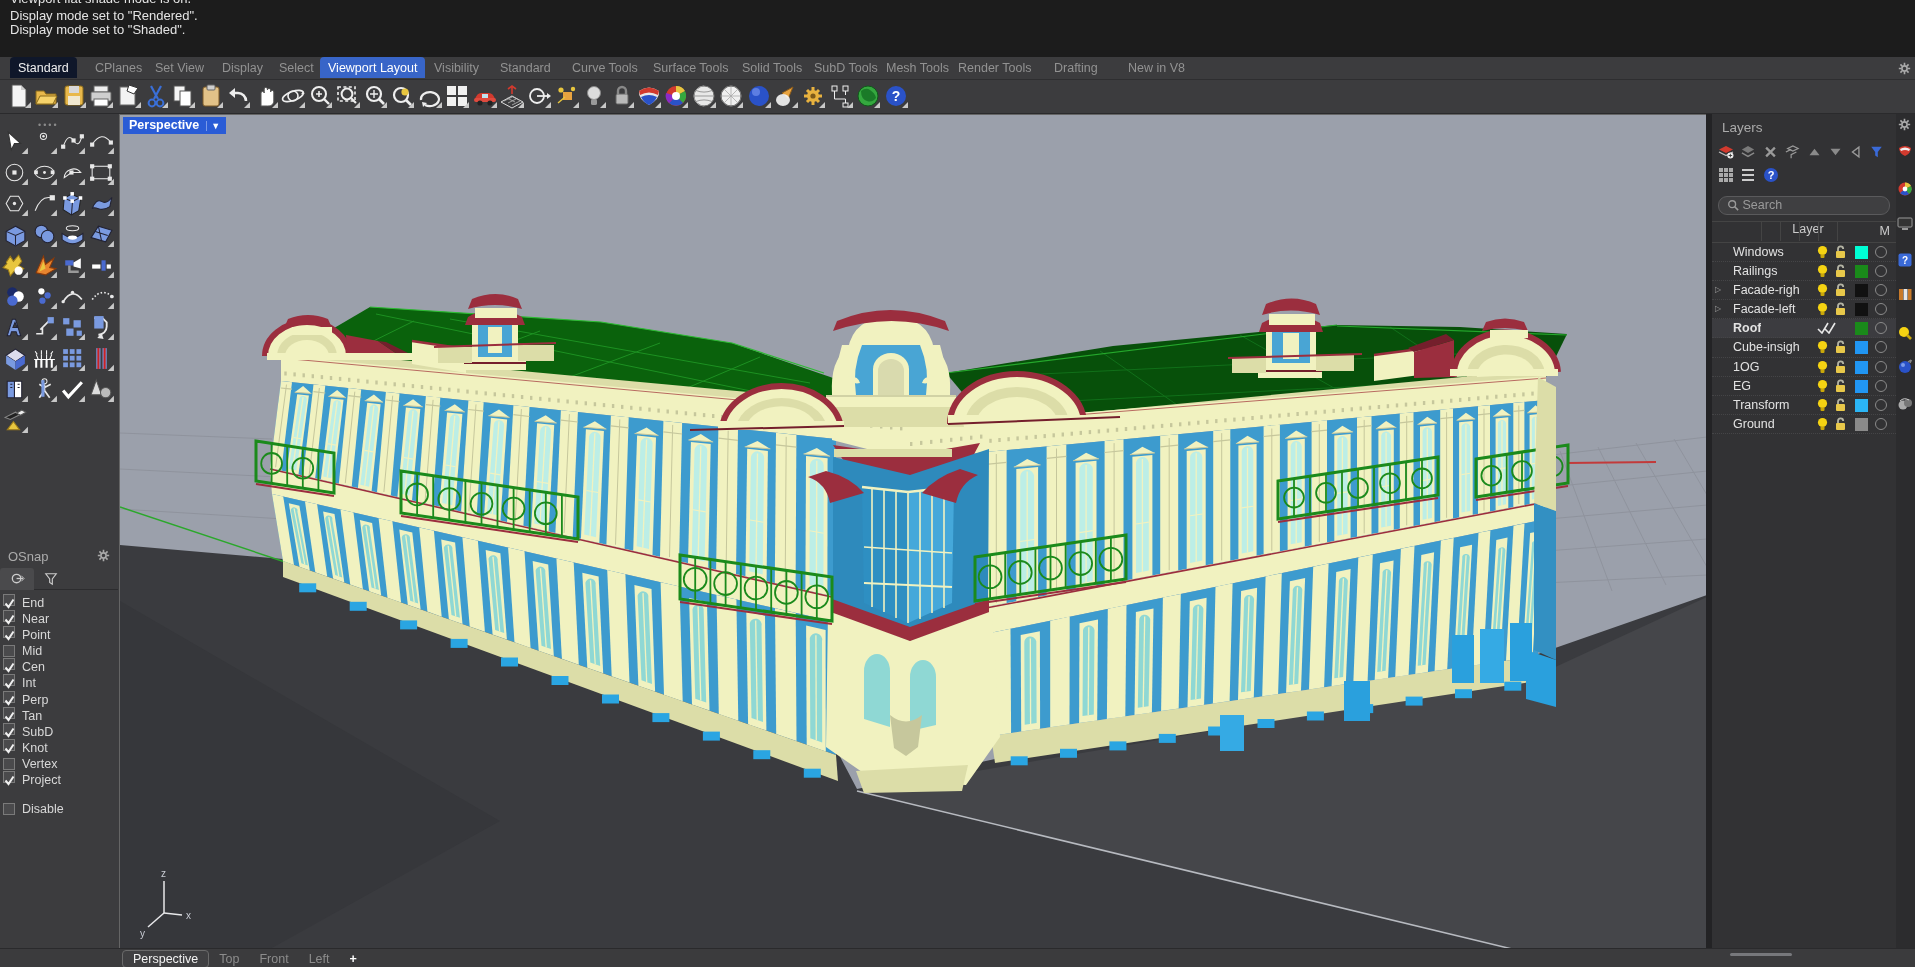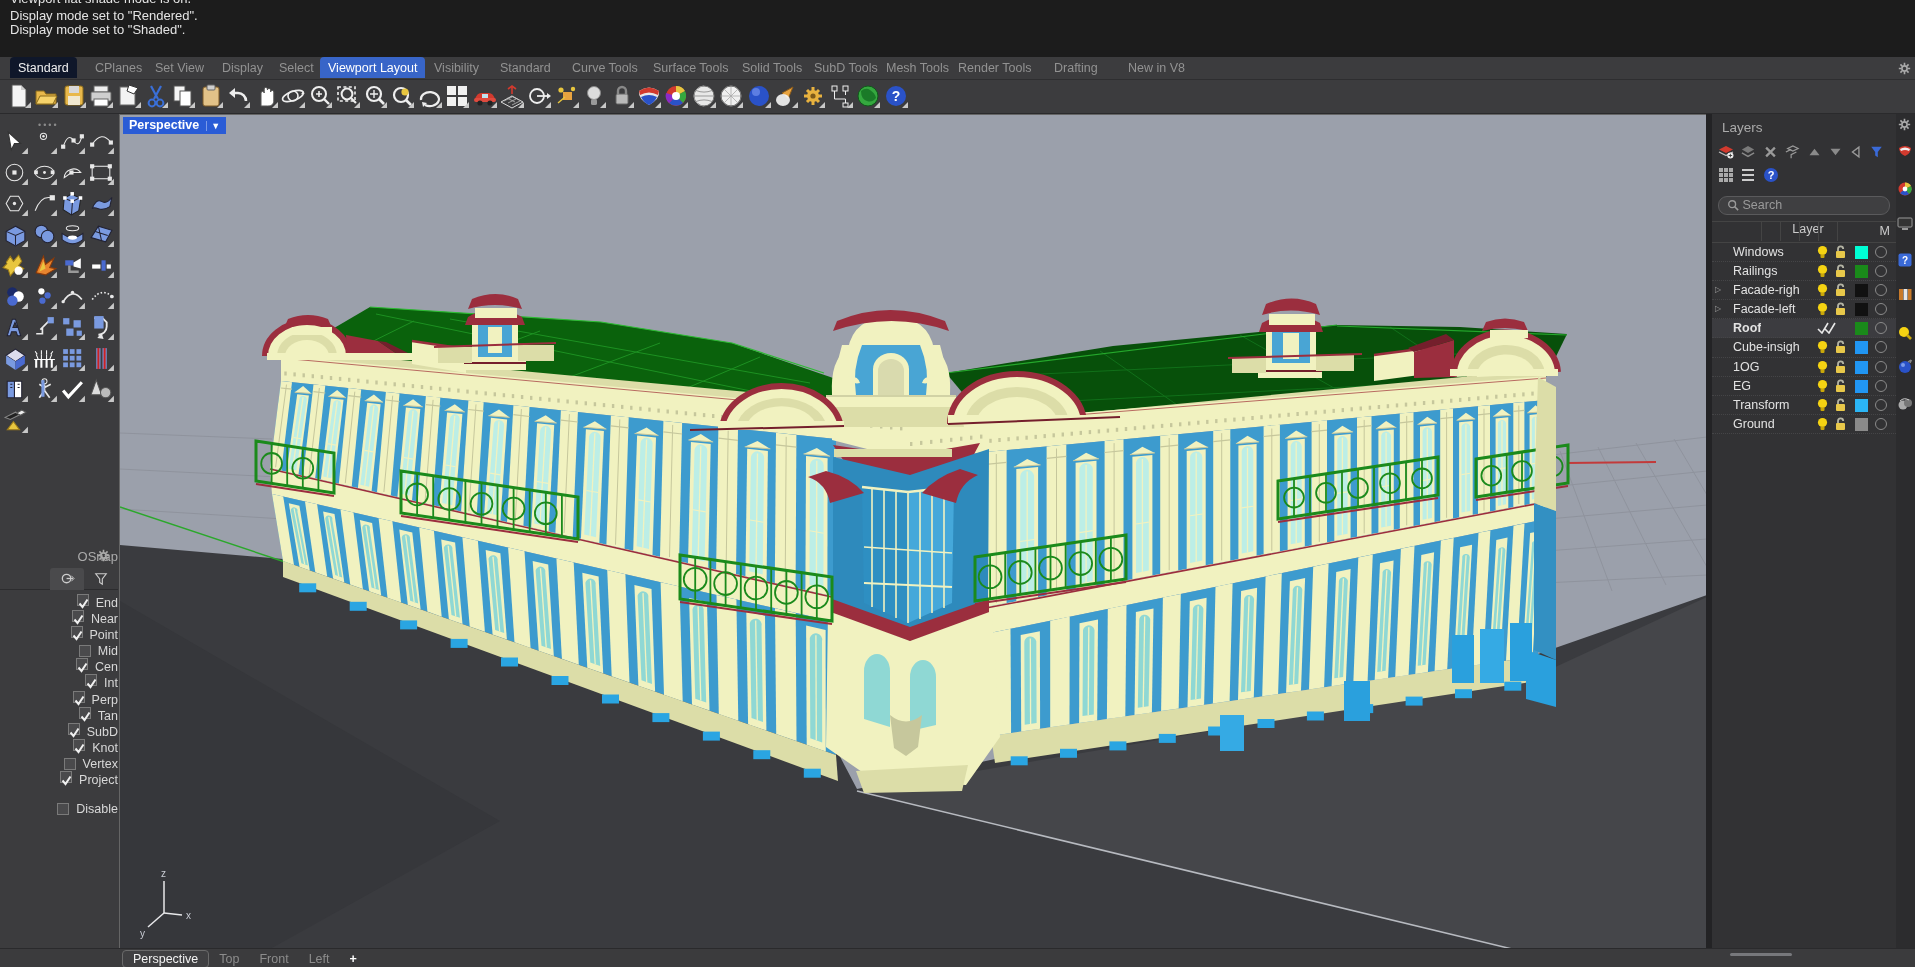--- a/index.html
+++ b/index.html
@@ -12,21 +12,21 @@
 .mt.act { background:#0f172a; color:#f0f0f0; border-radius:4px 4px 0 0; }
 .mt.blue { background:#3865c8; color:#fff; border-radius:4px 4px 0 0; }
 #menurow .gear { position:absolute; right:4px; top:4px; }
 #toolbar { position:absolute; left:0; top:79px; width:1915px; height:35px; background:#3c3c3e;
   border-top:1px solid #2e2e30; border-bottom:1px solid #2a2a2c; padding-left:6px; padding-top:3px; white-space:nowrap; }
 .tbi { display:inline-block; width:27.4px; height:28px; vertical-align:top; }
 #dock { position:absolute; left:0; top:114px; width:119px; height:834px; background:#3c3c3e; }
 #dockgrip { position:absolute; left:38px; top:6px; color:#8a8a8a; font-size:9px; letter-spacing:2px; }
 #dockicons { position:absolute; left:2px; top:14px; width:116px; }
 .dki { display:inline-block; width:28.5px; height:28.6px; }
-#osnap { position:absolute; left:0; top:431px; width:118px;text-align:right; }
+#osnap { position:absolute; left:0; top:431px; width:118px; }
 #osnap .ttl { color:#ababab; font-size:13px; padding:4px 0 2px 8px; }
 #osnap .gear { position:absolute; right:8px; top:4px; }
 .ostabs { height:22px; border-bottom:1px solid #2c2c2e; margin-top:2px; }
 .ostab { display:inline-block; width:34px; height:22px; text-align:center; color:#bbb; }
 .ostab.on { background:#4a4a4c; border-radius:3px 3px 0 0; }
 .osrow { height:16.1px; padding-left:3px; }
 .cb { display:inline-block; width:12px; height:12px; background:#4a4a4c; border:1px solid #7a7a7a; vertical-align:-2px; }
 .oslbl { color:#d8d8d8; font-size:12.5px; padding-left:7px; }
 #vp { position:absolute; left:119px; top:114px; width:1587px; height:834px; background:#9ba0ab; border:1px solid #656565; }
 #vplabel { position:absolute; left:3px; top:2px; background:#2a5cd6; color:#fff; font-size:12.5px; font-weight:bold;

